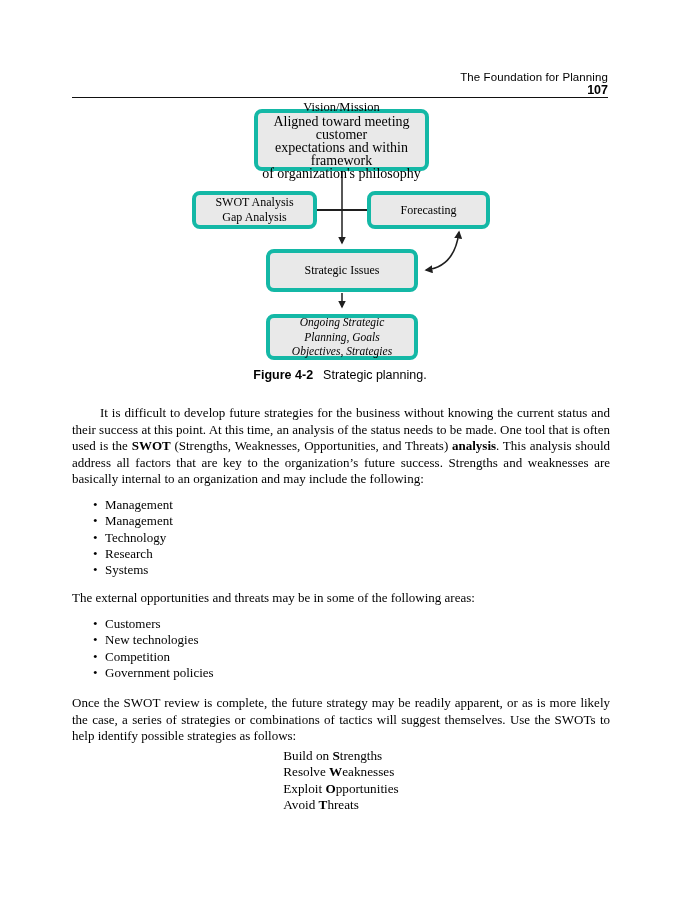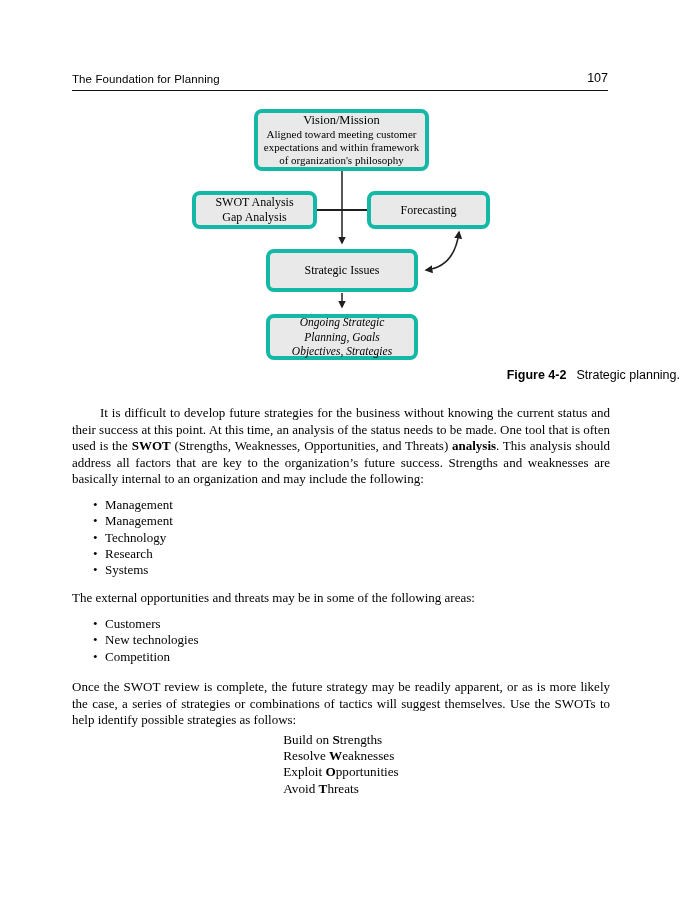--- a/index.html
+++ b/index.html
@@ -5,46 +5,47 @@
   html,body{margin:0;padding:0;background:#888;}
   .page{
     position:relative;width:680px;height:900px;background:#ffffff;
     font-family:"Liberation Serif",serif;color:#000;overflow:hidden;
     margin:0 auto;
   }
   
   .runhead{
     position:absolute;top:71px;left:72px;width:536px;
     display:flex;justify-content:space-between;align-items:flex-end;
-    border-bottom:1.2px solid #111;padding-bottom:5px;
+    border-bottom:1.2px solid #111;
     font-family:"Liberation Sans",sans-serif;
+    flex-direction:column;
   }
   .runhead .title{font-size:11.5px;letter-spacing:.1px;}
-  .runhead .pnum{font-size:12.5px;font-weight:normal;}
+  .runhead .pnum{font-size:12.5px;font-weight:bold;}
 
   
   .figure{position:absolute;left:80px;top:105px;width:520px;height:260px;}
   .connectors{position:absolute;left:0;top:0;pointer-events:none;}
   .fbox{
     position:absolute;background:#e9e9e9;border:4px solid #14b8a6;border-radius:8px;
     display:flex;flex-direction:column;justify-content:center;align-items:center;
     text-align:center;box-sizing:border-box;padding:14px 2px;
   }
   .fbox .lbl{white-space:pre-line;font-size:12px;line-height:15px;}
   .box-vision{left:174px;top:4px;width:175px;height:62px;}
   .box-vision .btitle{font-size:12.5px;line-height:14px;margin-bottom:1px;}
-  .box-vision .bsub{white-space:pre-line;font-size:11px;line-height:13.2px;text-align:center;}
+  .box-vision .bsub{white-space:pre-line;font-size:14px;line-height:13.2px;text-align:center;}
   .box-swot{left:112px;top:86px;width:125px;height:38px;}
   .box-forecast{left:287px;top:86px;width:123px;height:38px;}
   .box-strategic{left:186px;top:144px;width:152px;height:43px;}
   .box-ongoing{left:186px;top:209px;width:152px;height:46px;}
   .box-ongoing .lbl{font-size:11.5px;line-height:14.5px;font-style:italic;}
 
   .caption{
-    position:absolute;top:368px;left:0;width:680px;text-align:right;
+    position:absolute;top:368px;left:0;width:680px;text-align:center;
     font-family:"Liberation Sans",sans-serif;font-size:12.5px;
   }
   .caption .cap-label{font-weight:bold;margin-right:10px;}
 
   
   .maintext{
     position:absolute;top:405px;left:72px;width:538px;
     font-size:13px;line-height:16.6px;text-align:justify;
   }
   .maintext p{margin:0;}
@@ -122,20 +123,21 @@
         <li>Research</li>
         <li>Systems</li>
       </ul>
 
     <p class="p2">The external opportunities and threats may be in some of the following areas:</p>
 
     <ul class="blist">
         <li>Customers</li>
         <li>New technologies</li>
         <li>Competition</li>
+        <li>Government policies</li>
       </ul>
 
     <p class="p3">Once the SWOT review is complete, the future strategy may be readily apparent, or as is more likely the case, a series of strategies or combinations of tactics will suggest themselves. Use the SWOTs to help identify possible strategies as follows:</p>
 
     <div class="strategies">
       <div class="inner">
         <div><span>Build on </span><span class="b">S</span><span>trengths</span></div>
         <div><span>Resolve </span><span class="b">W</span><span>eaknesses</span></div>
         <div><span>Exploit </span><span class="b">O</span><span>pportunities</span></div>
         <div><span>Avoid </span><span class="b">T</span><span>hreats</span></div>

